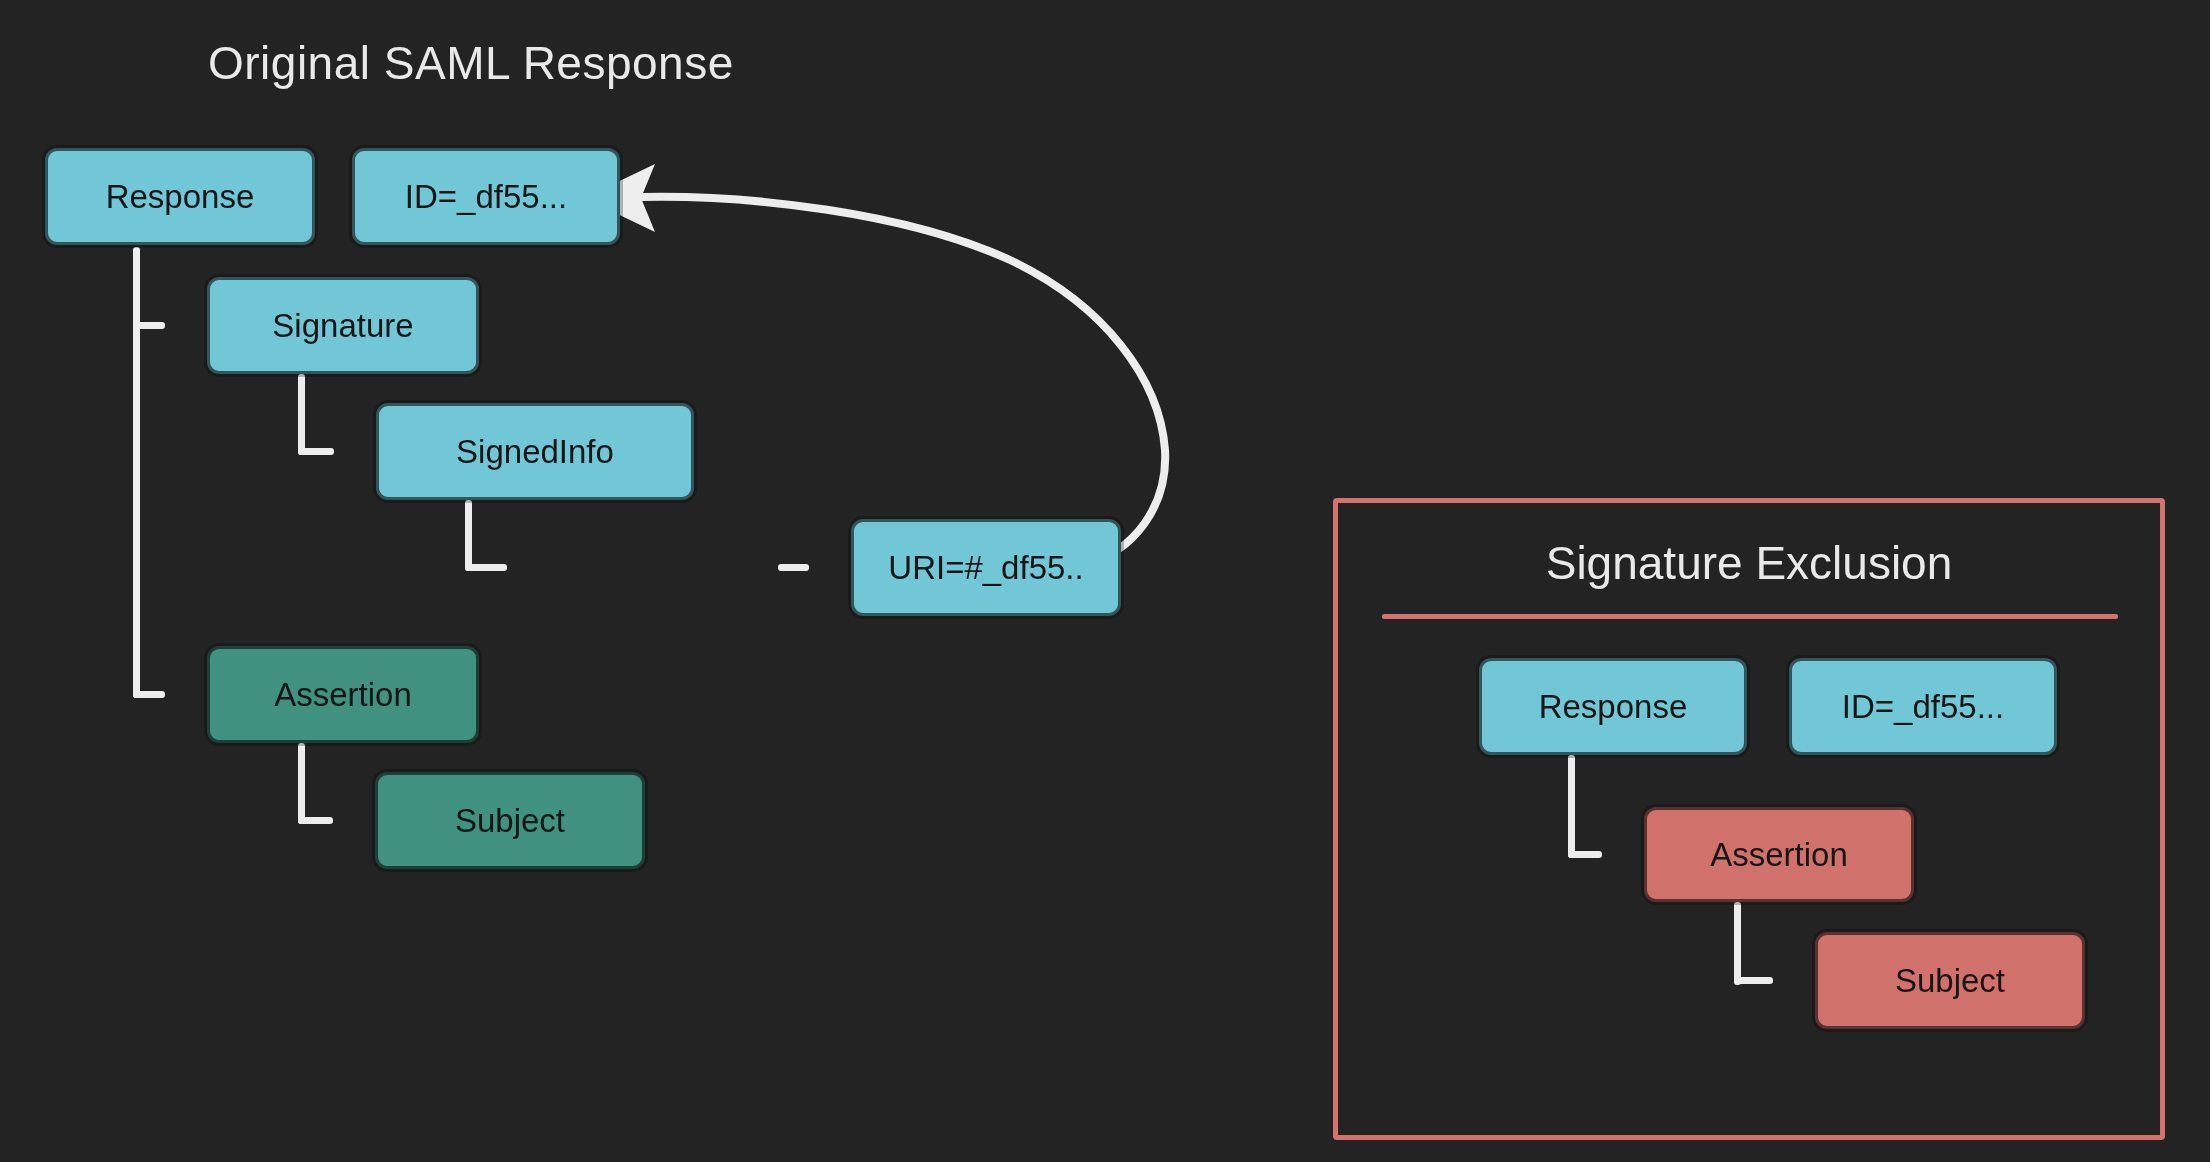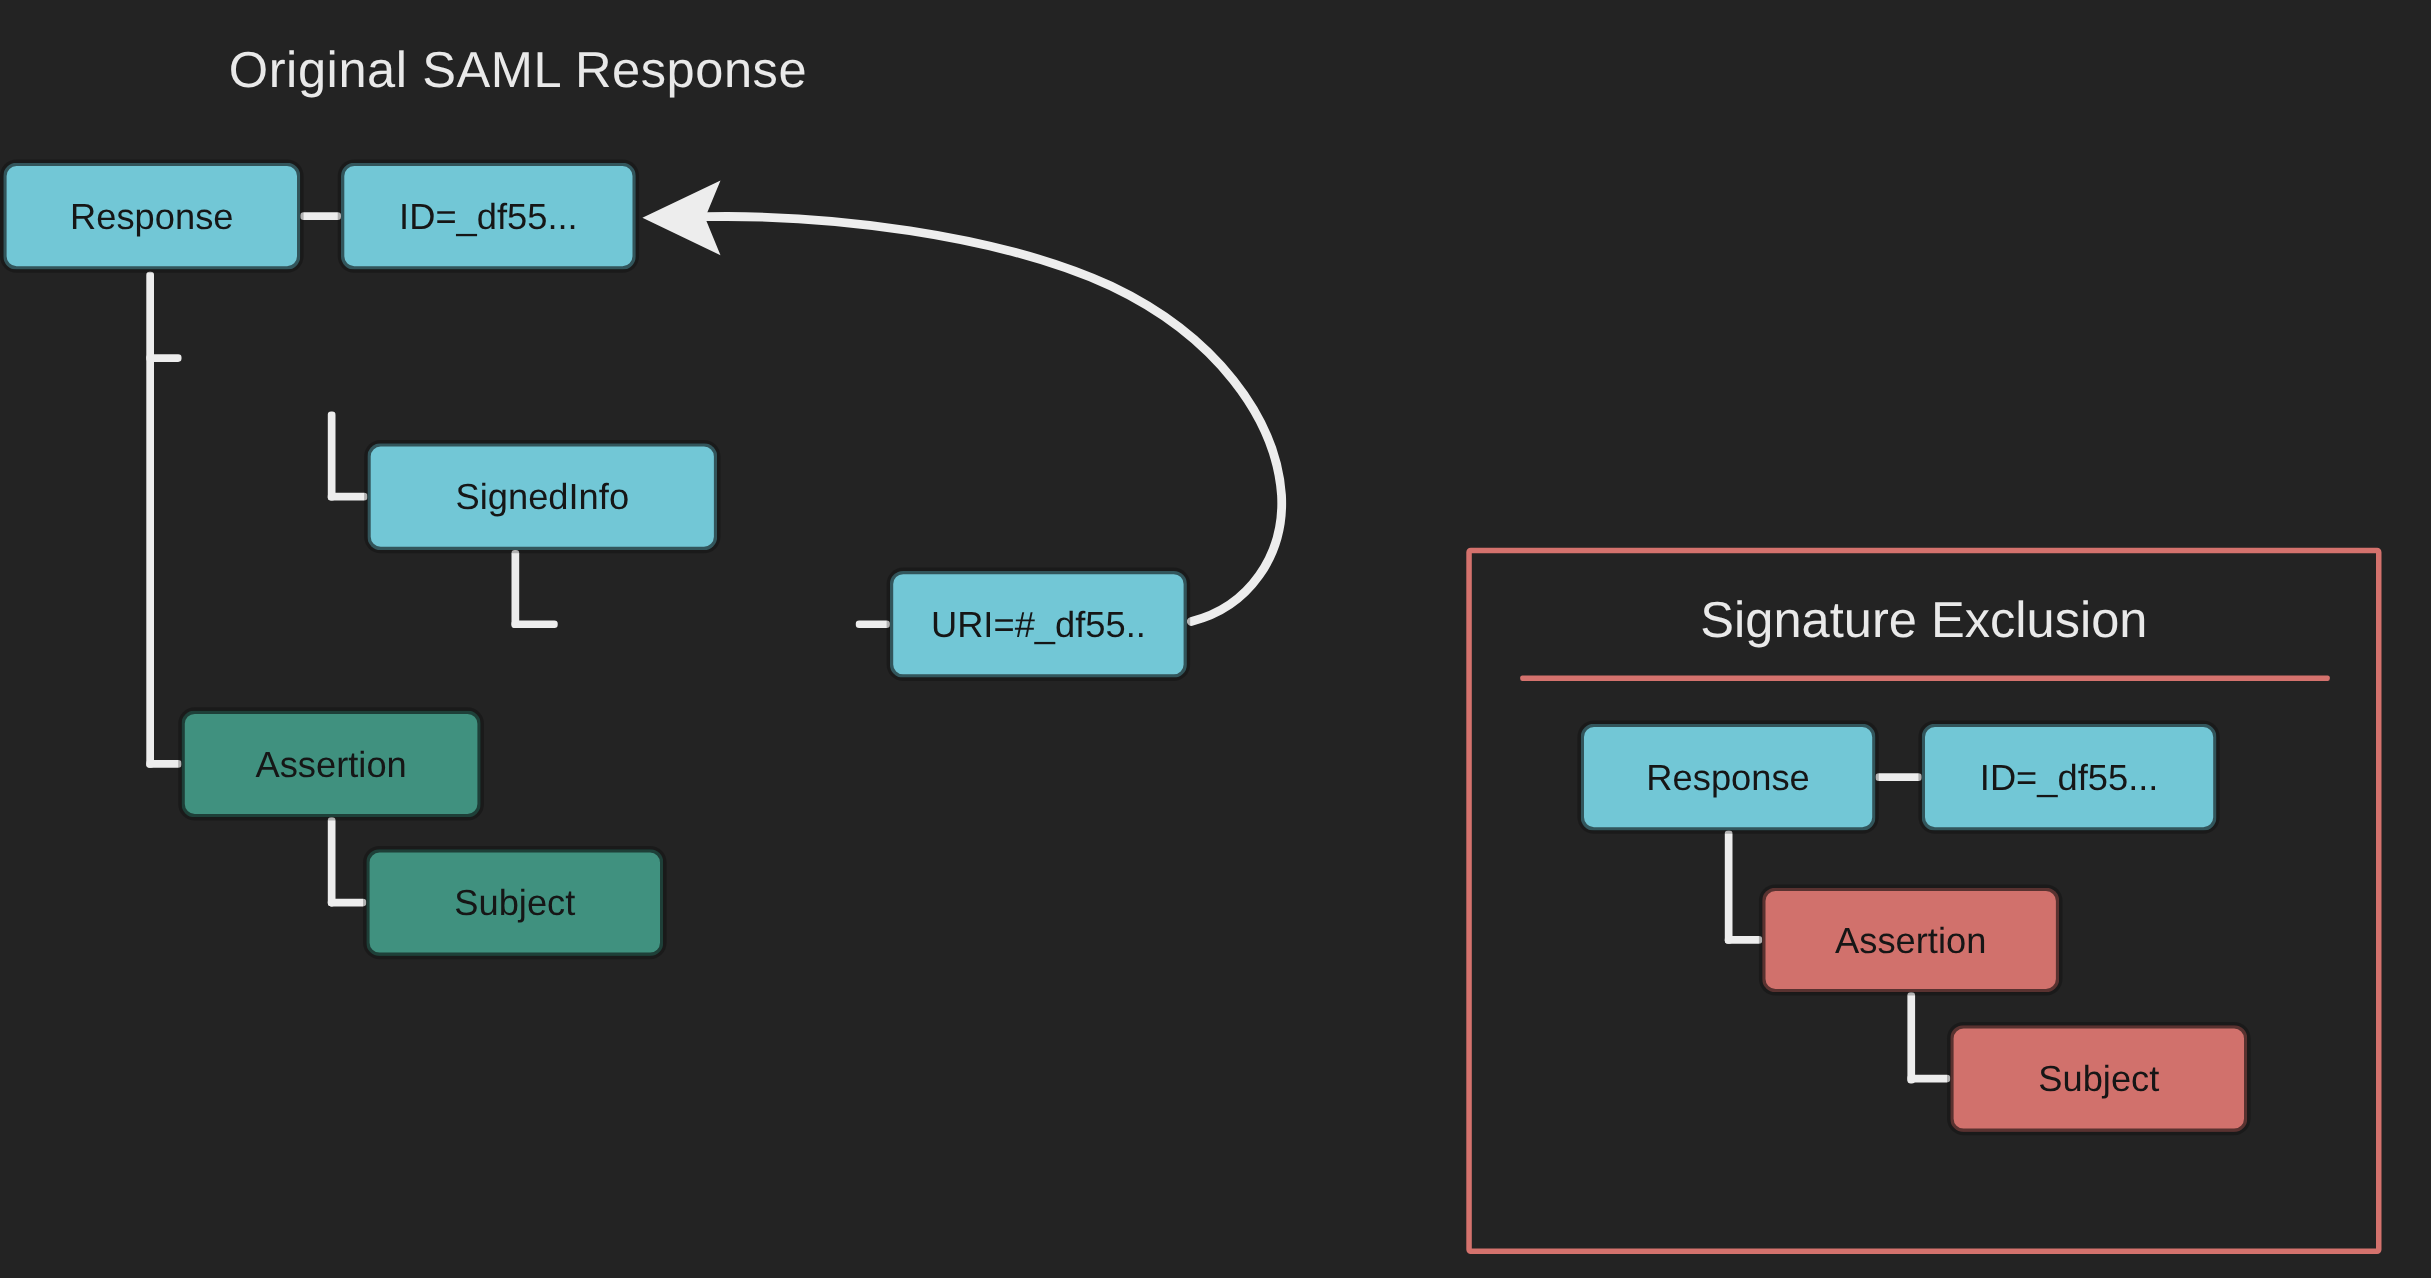--- a/index.html
+++ b/index.html
@@ -20,20 +20,21 @@
   .node{
     position:absolute;
     display:flex;align-items:center;justify-content:center;
     box-sizing:border-box;
     border-radius:12px;
     border:3px solid rgba(8,8,8,0.6);
     box-shadow:0 0 0 3px rgba(0,0,0,0.25);
     color:var(--node-text,#161616);
     font-size:33px;
     white-space:nowrap;
+    margin-left:42px;
   }
   .node.cyan{background:var(--node-cyan,#72c7d6);}
   .node.green{background:var(--node-green,#40917f);}
   .node.salmon{background:var(--node-salmon,#d1716c);}
   .conn{
     position:absolute;
     background:var(--connector,#ededed);
     border-radius:3px;
   }
   .arrow-svg{position:absolute;left:0;top:0;pointer-events:none;}
@@ -76,20 +77,21 @@
   <div class="conn" style="left:298px;top:743px;width:7px;height:81px;"></div>
   <div class="conn" style="left:298px;top:817px;width:35px;height:7px;"></div>
 
   <svg class="arrow-svg" width="2210" height="1162" viewBox="0 0 2210 1162">
     <path d="M 1083 565 C 1135 552 1168 505 1165 450 C 1160 380 1105 305 1010 260 C 905 212 750 195 642 197" fill="none" stroke="#ededed" stroke-width="8" stroke-linecap="round"></path>
     <polygon points="584,198 655,164 641,198 655,232" fill="#ededed"></polygon>
   </svg>
 
   <div class="node cyan" style="left:3px;top:148px;width:270px;height:97px;">Response</div>
   <div class="node cyan" style="left:310px;top:148px;width:268px;height:97px;">ID=_df55...</div>
+  <div class="node cyan" style="left:165px;top:277px;width:272px;height:97px;">Signature</div>
   <div class="node cyan" style="left:334px;top:403px;width:318px;height:97px;">SignedInfo</div>
   <div class="node cyan" style="left:809px;top:519px;width:270px;height:97px;">URI=#_df55..</div>
   <div class="node green" style="left:165px;top:646px;width:272px;height:97px;">Assertion</div>
   <div class="node green" style="left:333px;top:772px;width:270px;height:97px;">Subject</div>
 
   <div class="panel" style="left:1333px;top:498px;width:832px;height:642px;"></div>
 
   <div class="panel-title" style="left:1333px;top:536px;">Signature Exclusion</div>
 
   <div class="panel-divider" style="left:1382px;top:614px;width:736px;height:5px;"></div>

